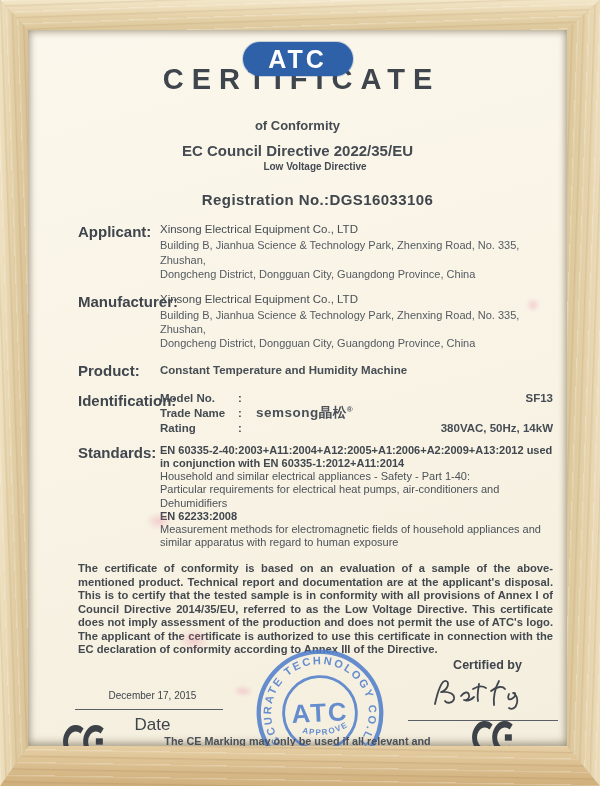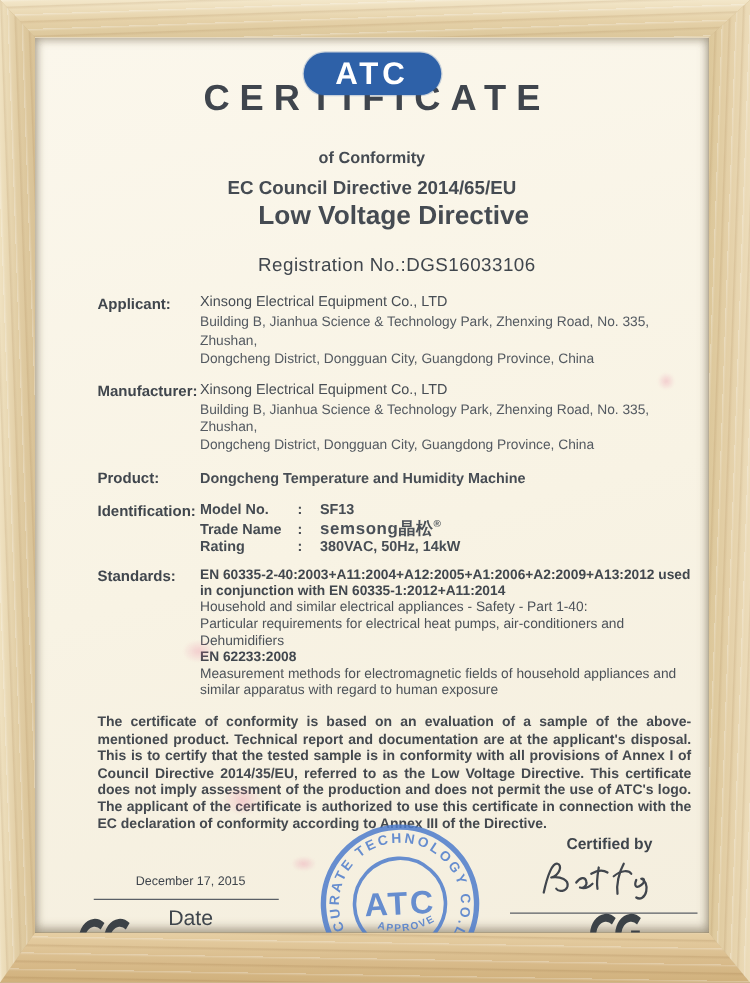--- a/index.html
+++ b/index.html
@@ -62,34 +62,34 @@
     line-height:34px;text-align:center;
     box-shadow:0 0 0 1px rgba(46,97,168,.25);
   }
   .cert-title{
     position:relative;z-index:1;margin-top:-12px;
     font-size:29px;font-weight:bold;letter-spacing:8px;text-indent:8px;
     color:#3f454d;line-height:1.05;
   }
   .sub-conformity{margin-top:24px;font-size:13px;font-weight:bold;color:#454b52;}
   .directive1{margin-top:9px;font-size:15px;font-weight:bold;color:#454b52;}
-  .directive2{margin-top:2px;font-size:21px;font-weight:bold;color:#454b52;padding-left:35px;}
-  .registration{margin-top:19px;font-size:15px;font-weight:normal;letter-spacing:.4px;color:#40464d;padding-left:40px;}
+  .directive2{margin-top:2px;font-size:10px;font-weight:bold;color:#454b52;padding-left:35px;}
+  .registration{margin-top:19px;font-size:15px;font-weight:bold;letter-spacing:.4px;color:#40464d;padding-left:40px;}
   
   .party-grid{display:grid;grid-template-columns:82px 1fr;row-gap:12px;margin:15px 14px 0 50px;}
-  .blk-label{font-size:12px;font-weight:bold;color:#40464d;}
+  .blk-label{font-size:15px;font-weight:bold;color:#40464d;}
   .p-name{font-size:11.5px;font-weight:normal;color:#474d54;}
   .p-addr{margin-top:3px;font-size:11px;line-height:1.28;color:#545a61;}
   .p-product{font-size:11.5px;font-weight:bold;color:#474d54;padding-top:2px;}
   .ident{display:grid;grid-template-columns:82px 1fr;margin:13px 14px 0 50px;}
   .id-rows{display:flex;flex-direction:column;gap:0;}
   .id-row{display:grid;grid-template-columns:78px 18px 1fr;align-items:baseline;}
   .id-name{font-size:11.5px;font-weight:bold;color:#454b52;}
   .id-sep{font-size:11.5px;font-weight:bold;color:#454b52;}
-  .id-value{font-size:11.5px;font-weight:bold;color:#474d54;}
+  .id-value{font-size:11.5px;font-weight:bold;color:#474d54;text-align:right;}
   .brand{font-size:13.5px;font-weight:bold;letter-spacing:.5px;color:#4a5058;}
   .brand sup{font-size:8px;}
   .standards{display:grid;grid-template-columns:82px 1fr;margin:10px 14px 0 50px;}
   .std-lines{font-size:11px;line-height:1.2;color:#4c5259;}
   .std-lines .b{font-weight:bold;color:#41474e;}
   
   .statement{
     margin:13px 14px 0 50px;font-size:11.2px;font-weight:bold;line-height:1.2;
     text-align:justify;color:#44494f;
   }
@@ -127,21 +127,21 @@
     <div class="smudge" style="left:150px;top:598px;width:32px;height:24px;"></div>
     <div class="smudge" style="left:498px;top:268px;width:14px;height:14px;"></div>
     <div class="smudge" style="left:205px;top:655px;width:20px;height:12px;"></div>
 
     <div class="header">
       <div class="atc-pill">
         <span>ATC</span>
       </div>
       <div class="cert-title">CERTIFICATE</div>
       <div class="sub-conformity">of Conformity</div>
-      <div class="directive1">EC Council Directive 2014/65/EU</div>
+      <div class="directive1">EC Council Directive 2022/35/EU</div>
       <div class="directive2">Low Voltage Directive</div>
       <div class="registration">Registration No.:DGS16033106</div>
     </div>
 
     <div class="party-grid">
       <div class="blk-label">Applicant:</div>
       <div>
         <div class="p-name">Xinsong Electrical Equipment Co., LTD</div>
         <div class="p-addr">
           <div>Building B, Jianhua Science &amp; Technology Park, Zhenxing Road, No. 335, Zhushan,</div>
@@ -152,21 +152,21 @@
       <div class="blk-label">Manufacturer:</div>
       <div>
         <div class="p-name">Xinsong Electrical Equipment Co., LTD</div>
         <div class="p-addr">
           <div>Building B, Jianhua Science &amp; Technology Park, Zhenxing Road, No. 335, Zhushan,</div>
           <div>Dongcheng District, Dongguan City, Guangdong Province, China</div>
         </div>
       </div>
 
       <div class="blk-label">Product:</div>
-      <div class="p-product">Dongcheng Temperature and Humidity Machine</div>
+      <div class="p-product">Constant Temperature and Humidity Machine</div>
     </div>
 
     <div class="ident">
       <div class="blk-label">Identification:</div>
       <div class="id-rows">
         <div class="id-row">
           <span class="id-name">Model No.</span>
           <span class="id-sep">:</span>
           <span class="id-value">SF13</span>
         </div>

